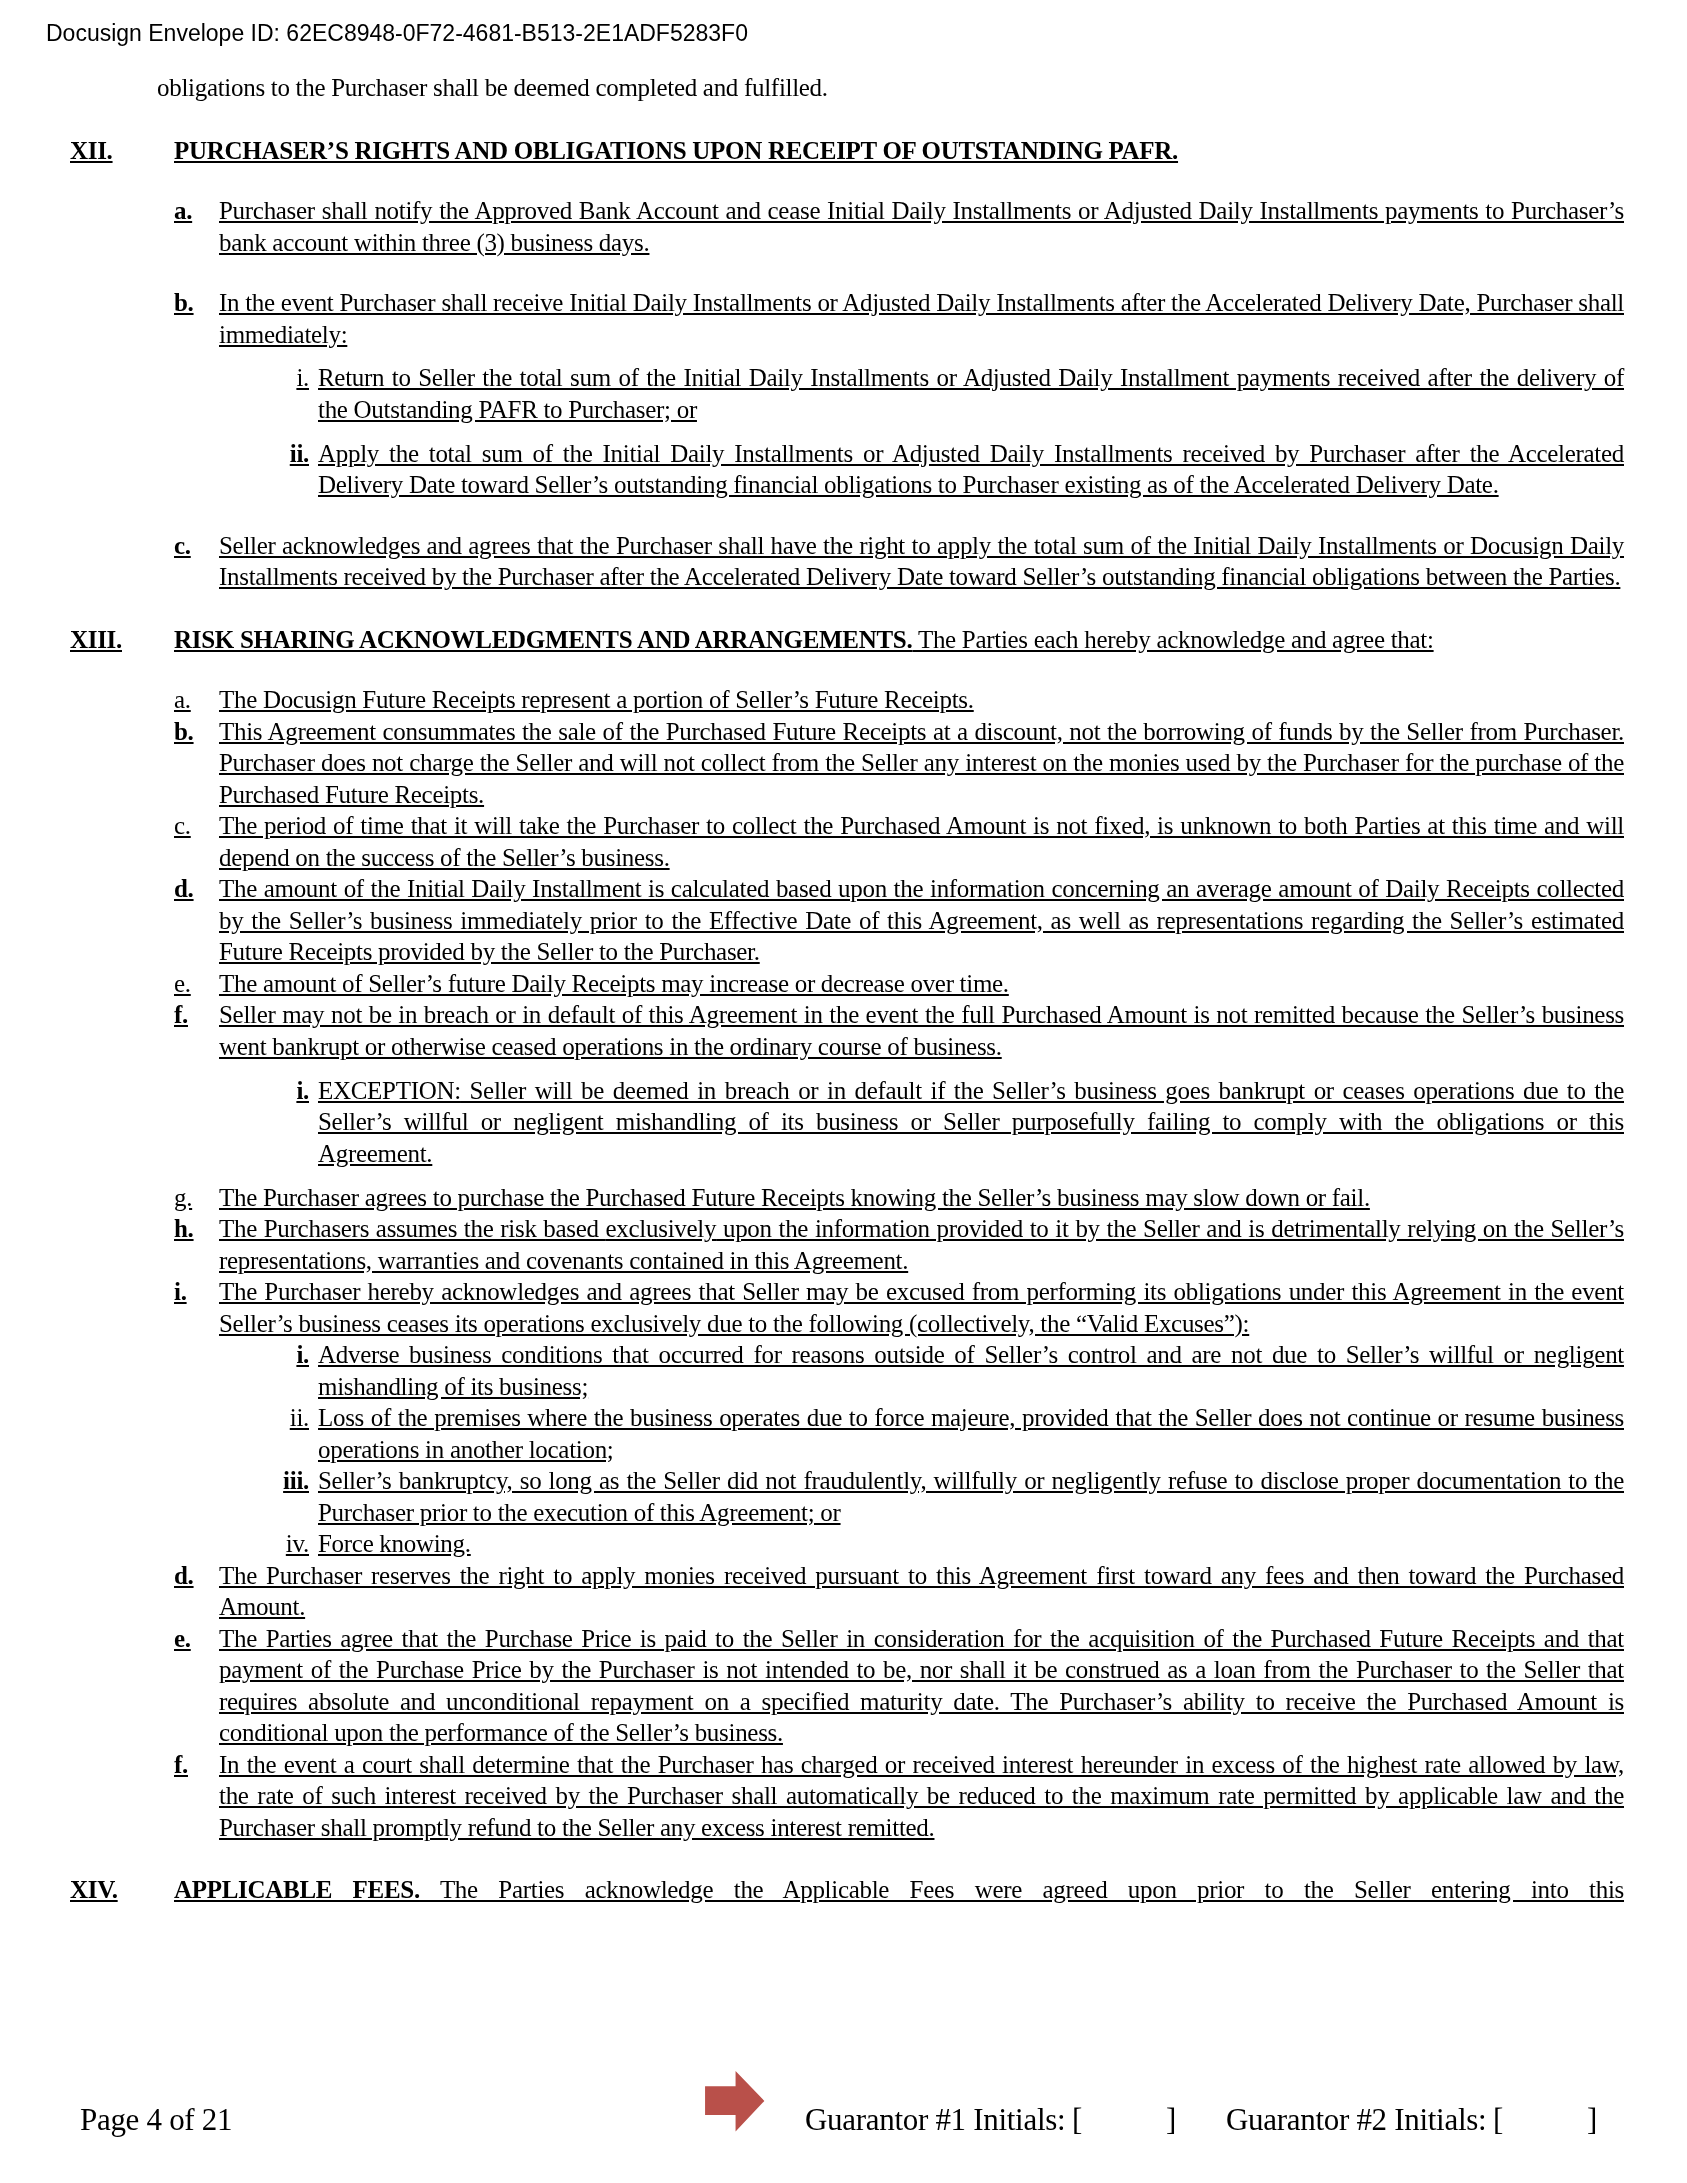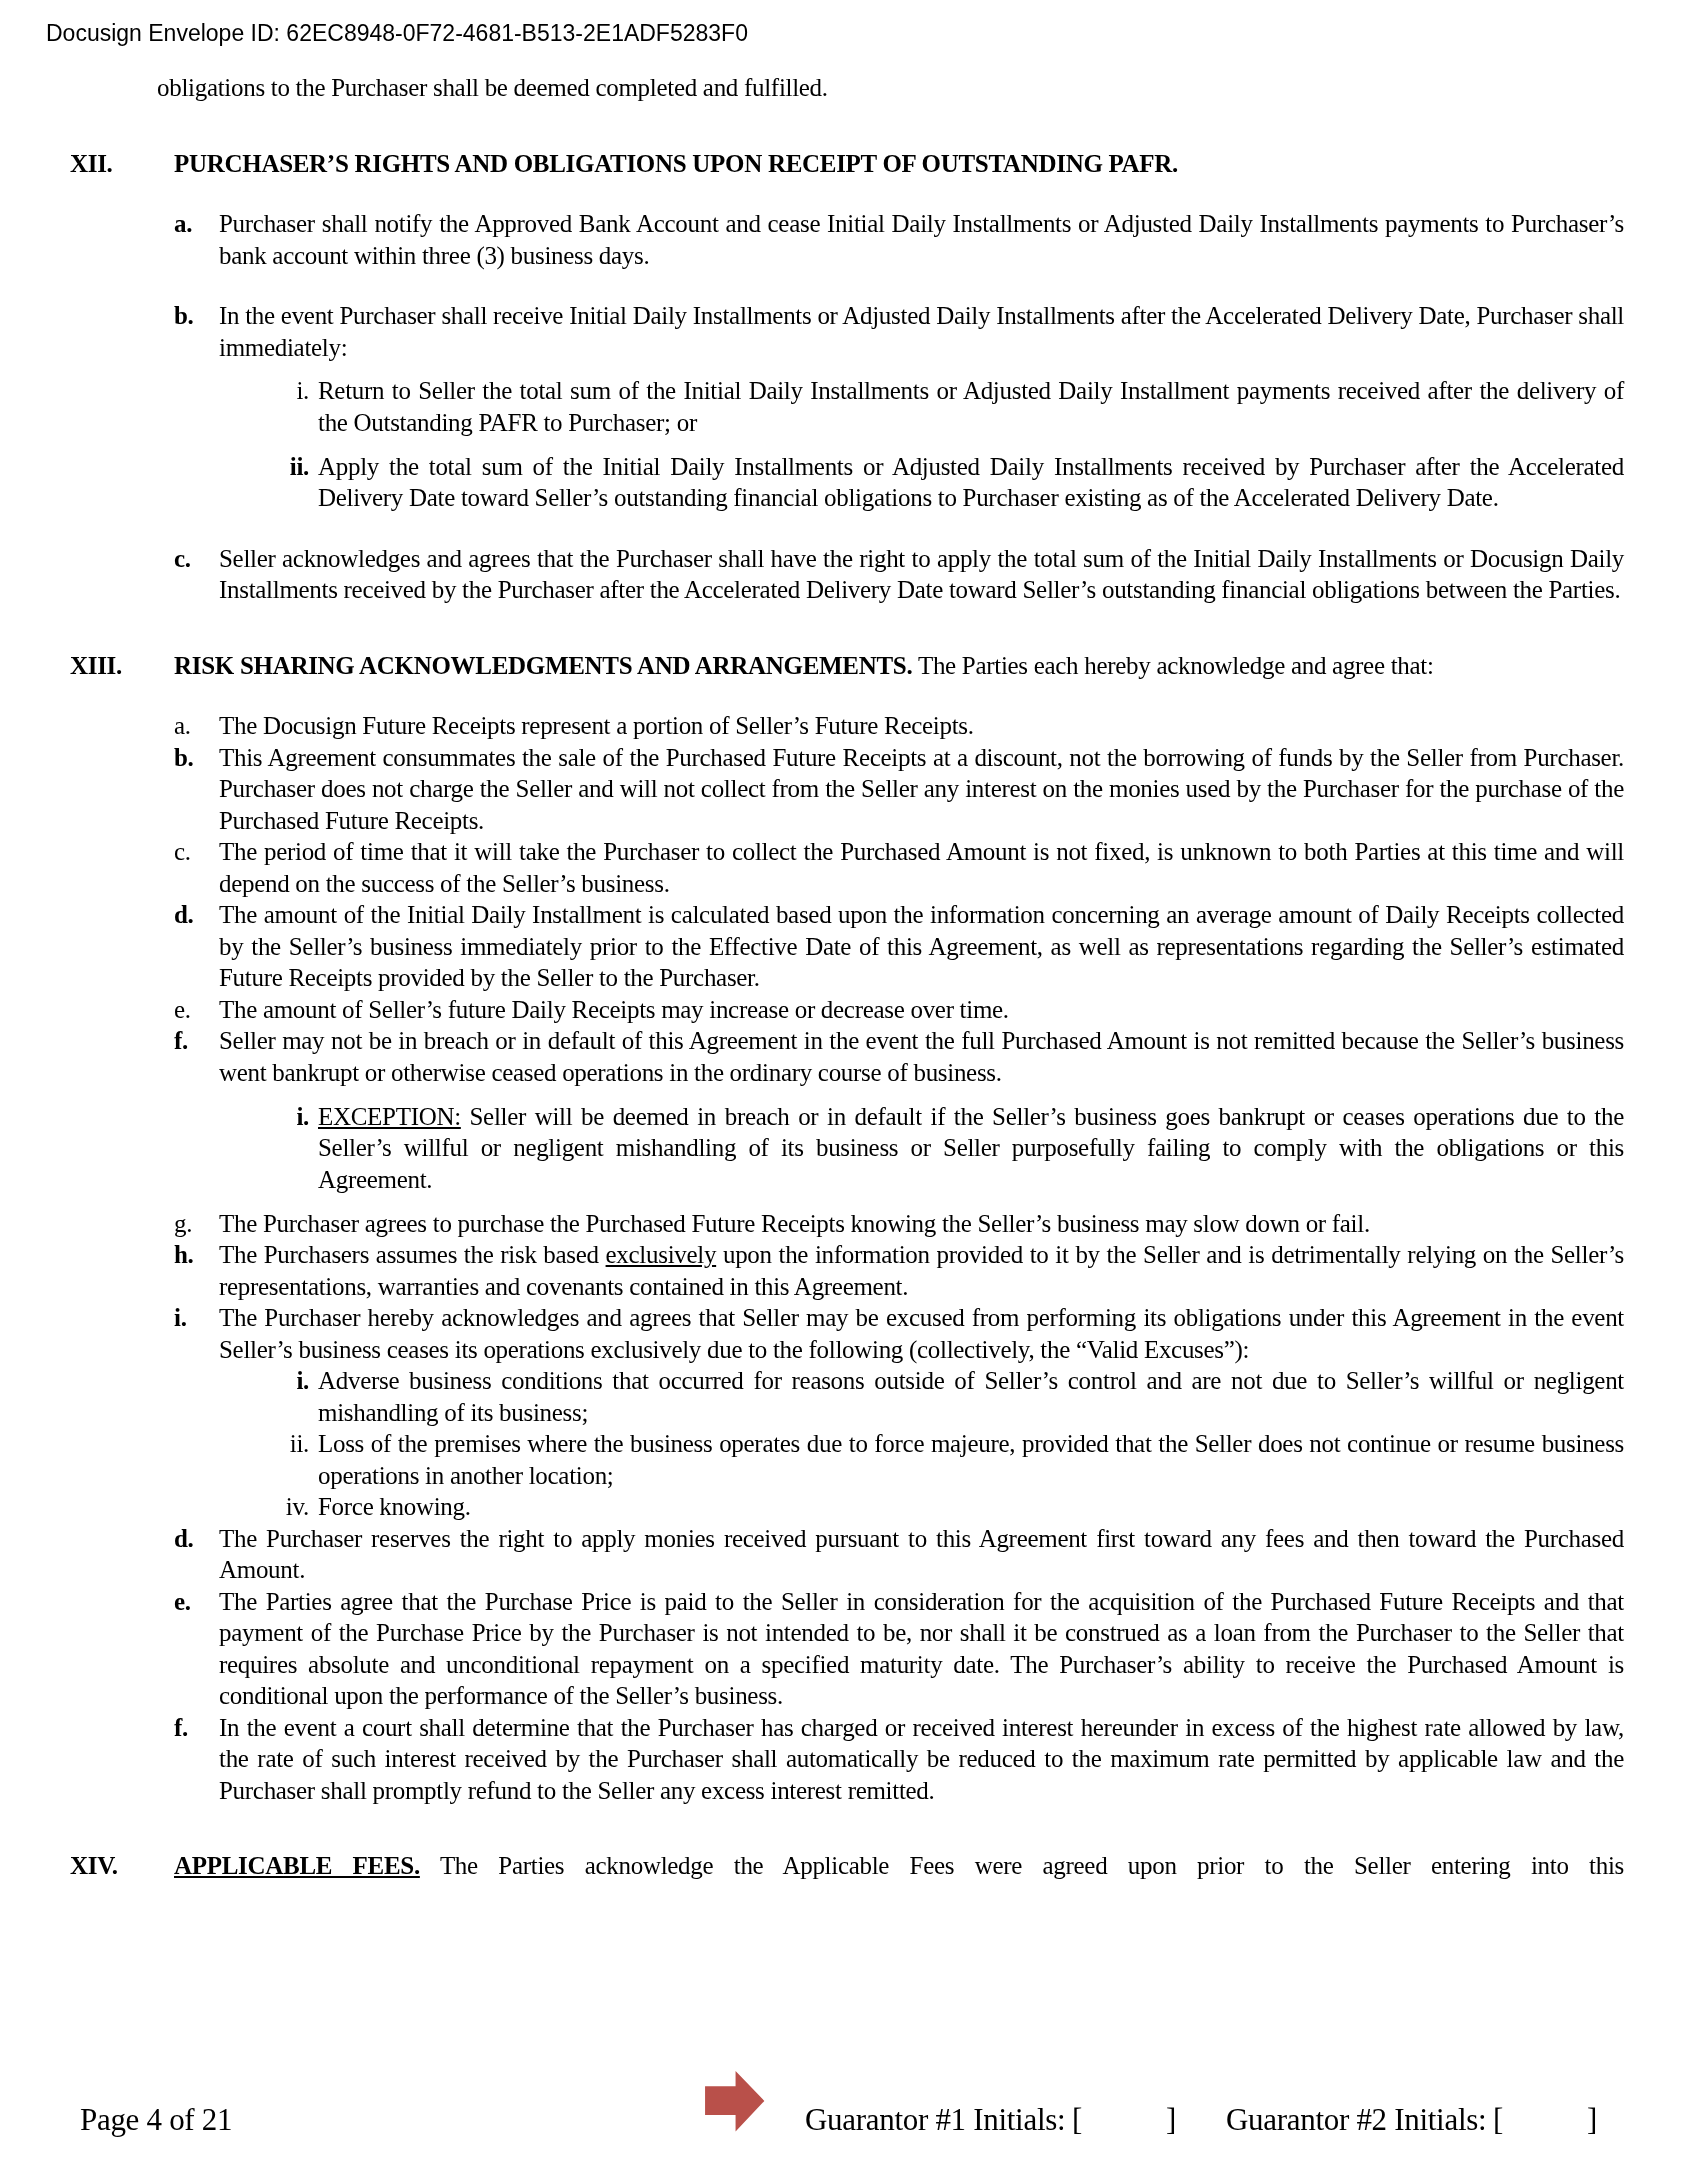--- a/index.html
+++ b/index.html
@@ -12,21 +12,21 @@
     letter-spacing:-0.3px;
     overflow:hidden;
   }
   .docusign{
     position:absolute;top:19px;left:46px;
     font-family:"Liberation Sans","DejaVu Sans",sans-serif;
     font-size:23px;line-height:28px;letter-spacing:0;
   }
   .content{position:absolute;top:72px;left:70px;width:1554px;}
   .intro{margin-left:87px;}
-  .section{margin-top:44px;}
+  .section{margin-top:31px;text-decoration:underline;}
   .sec-head{display:flex;}
   .sec-num{flex:0 0 104px;font-weight:bold;}
   .sec-body{flex:1;text-align:justify;}
   .sec-body.justify-last{text-align-last:justify;}
   .sec-title{font-weight:bold;}
   .sec-title.u{text-decoration:underline;}
   .item{display:flex;}
   .item.l1{margin-left:104px;}
   .item.l2{margin-left:200px;}
   .gap-full{margin-top:29px;}
@@ -130,20 +130,24 @@
           </div>
           <div class="item l2">
             <span class="marker b">i.</span>
             <div class="body"><span>Adverse business conditions that occurred for reasons outside of Seller’s control and are not due to Seller’s willful or negligent mishandling of its business;</span></div>
           </div>
           <div class="item l2">
             <span class="marker">ii.</span>
             <div class="body"><span>Loss of the premises where the business operates due to force majeure, provided that the Seller does not continue or resume business operations in another location;</span></div>
           </div>
           <div class="item l2">
+            <span class="marker b">iii.</span>
+            <div class="body"><span>Seller’s bankruptcy, so long as the Seller did not fraudulently, willfully or negligently refuse to disclose proper documentation to the Purchaser prior to the execution of this Agreement; or</span></div>
+          </div>
+          <div class="item l2">
             <span class="marker">iv.</span>
             <div class="body"><span>Force knowing.</span></div>
           </div>
           <div class="item l1">
             <span class="marker b">d.</span>
             <div class="body"><span>The Purchaser reserves the right to apply monies received pursuant to this Agreement first toward any fees and then toward the Purchased Amount.</span></div>
           </div>
           <div class="item l1">
             <span class="marker b">e.</span>
             <div class="body"><span>The Parties agree that the Purchase Price is paid to the Seller in consideration for the acquisition of the Purchased Future Receipts and that payment of the Purchase Price by the Purchaser is not intended to be, nor shall it be construed as a loan from the Purchaser to the Seller that requires absolute and unconditional repayment on a specified maturity date. The Purchaser’s ability to receive the Purchased Amount is conditional upon the performance of the Seller’s business.</span></div>

